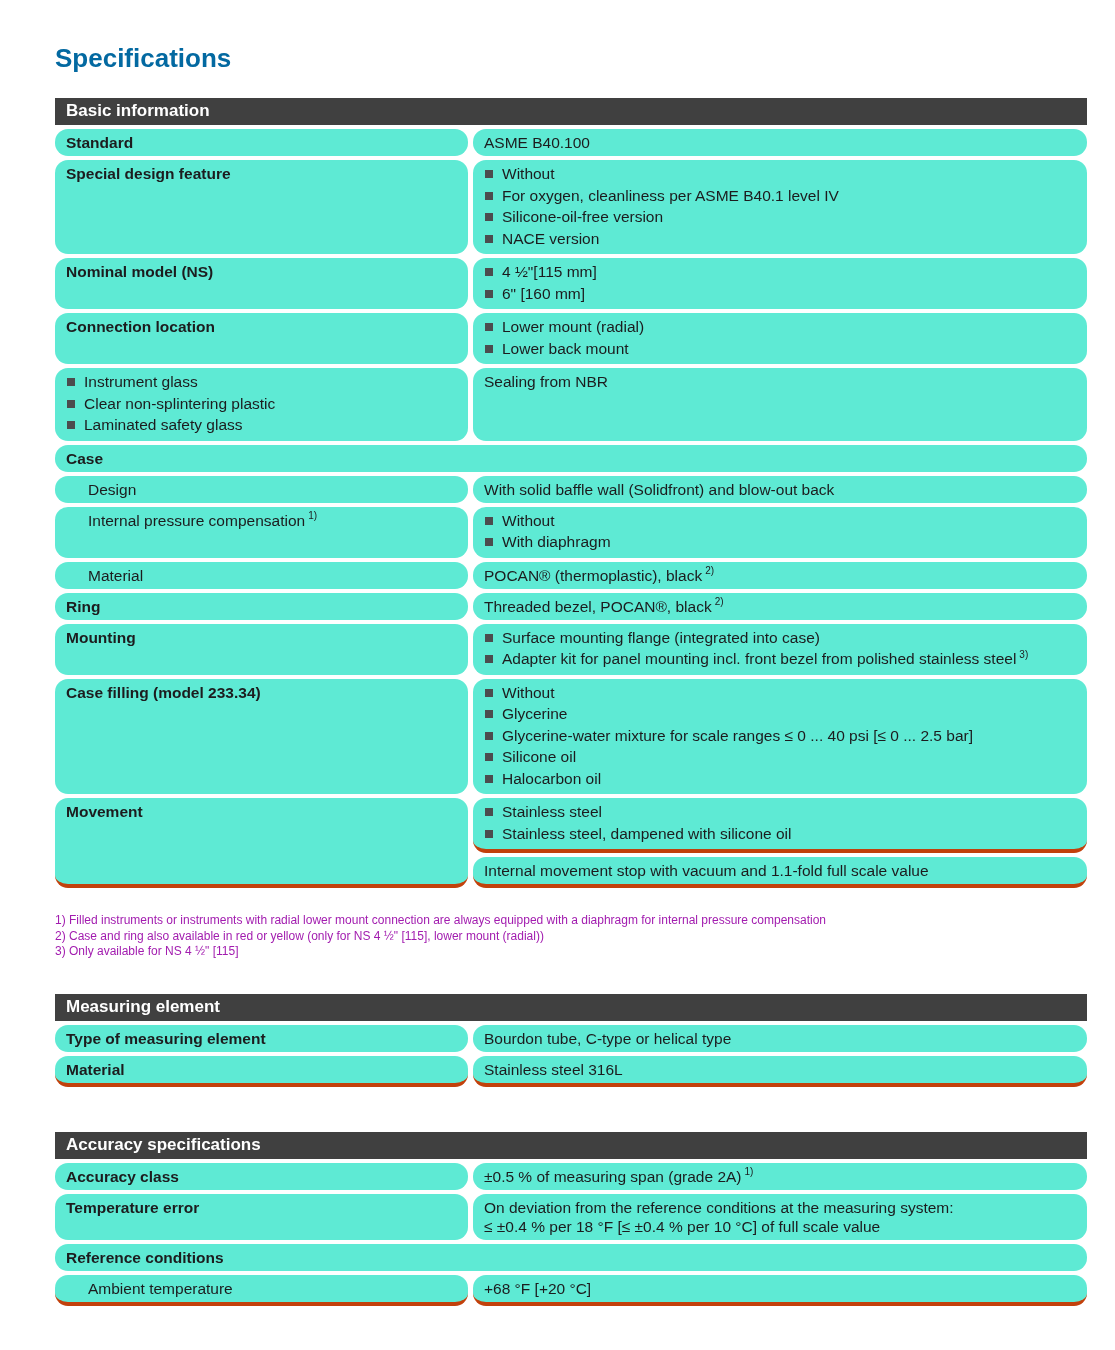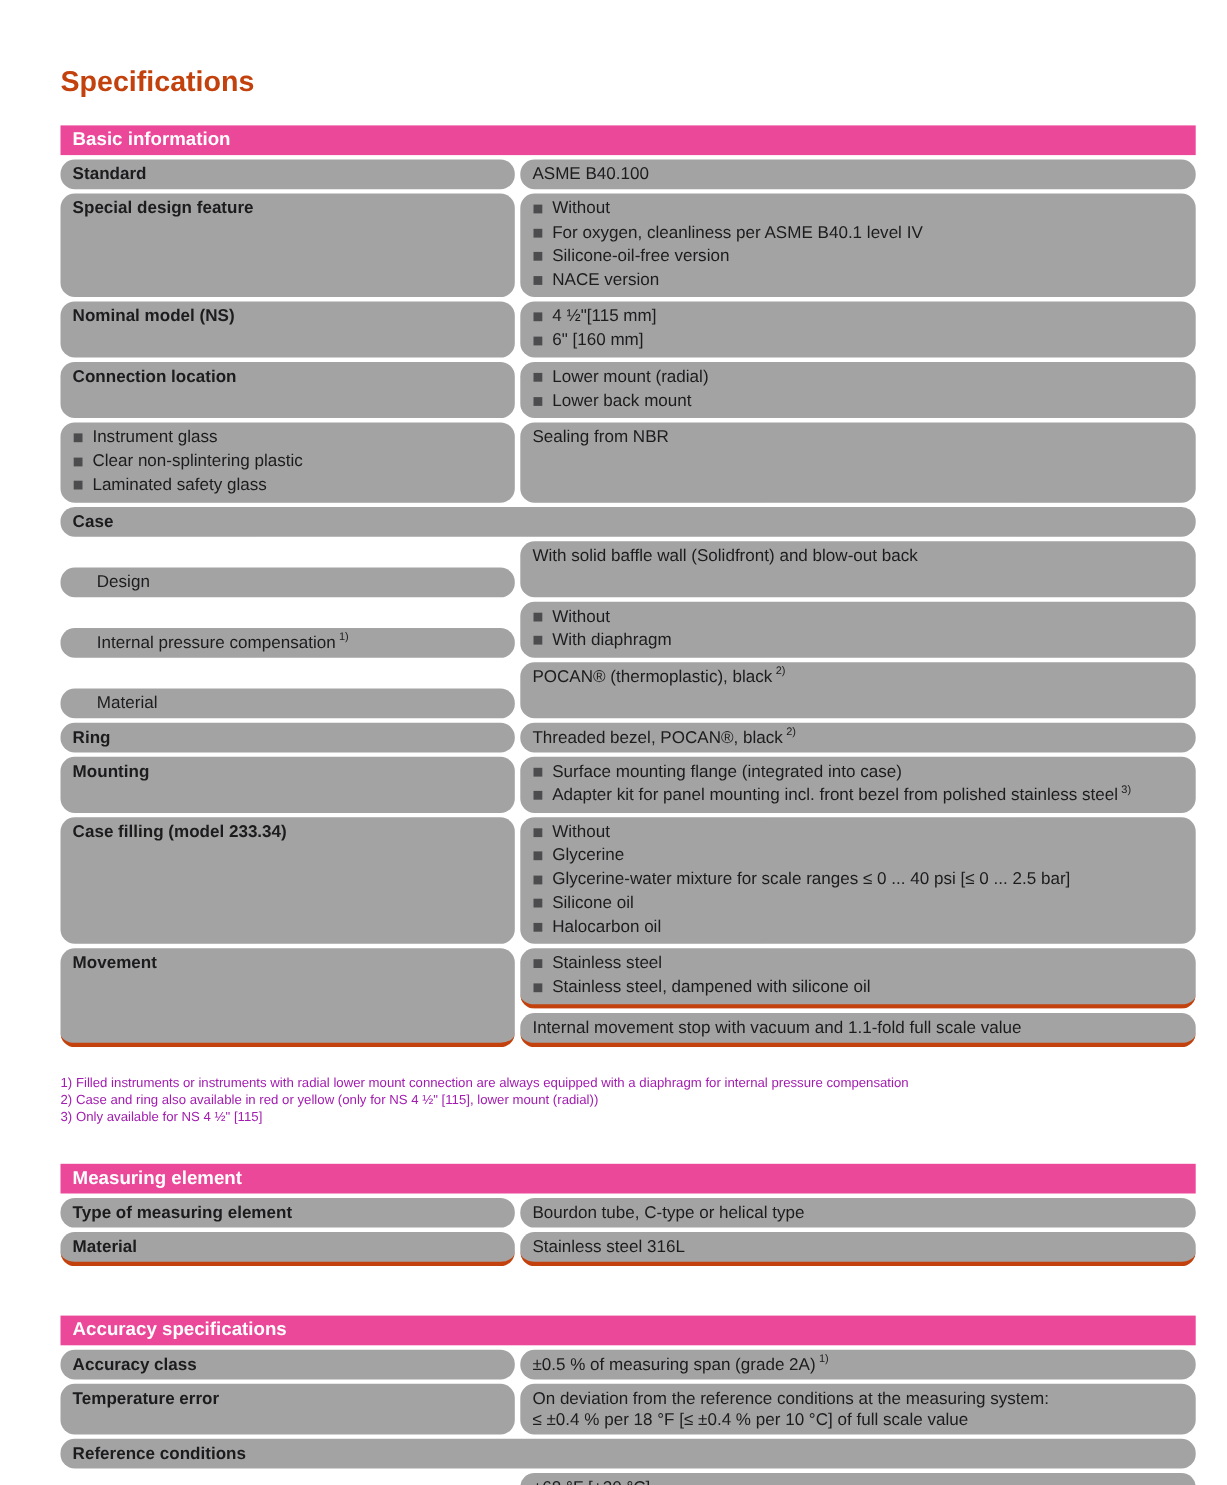--- a/index.html
+++ b/index.html
@@ -15,48 +15,48 @@
     overflow: hidden;
   }
   .page {
     padding: 44px 0 0 55px;
     width: 1032px;
   }
   h1.title {
     font-size: 26px;
     line-height: 28px;
     font-weight: bold;
-    margin: 16px 0 26px 0;
-    color: #c2410c;
+    margin: 0 0 26px 0;
+    color: #0369a1;
   }
   .spec-table { width: 1032px; }
   .thead {
-    background: #ec4899;
+    background: #404040;
     color: #ffffff;
     font-weight: bold;
     font-size: 17px;
     line-height: 20px;
     padding: 3px 11px 4px 11px;
   }
   .row {
     display: grid;
     grid-template-columns: 413px 1fr;
     column-gap: 5px;
     row-gap: 4px;
     margin-top: 4px;
   }
   .cell {
-    background: #a3a3a3;
+    background: #5eead4;
     font-size: 15.5px;
     line-height: 19px;
     padding: 4px 11px;
     border-radius: 13px;
   }
   .cell.label { font-weight: bold; }
-  .cell.label.sub { font-weight: normal; padding-left: 33px; margin-top: 24px; }
+  .cell.label.sub { font-weight: normal; padding-left: 33px; }
   .cell.value.multi { padding: 3px 11px 5px 11px; }
   .cell.fullspan { grid-column: 1 / -1; }
   .cell.rowspan { grid-row: 1 / span 2; }
   .row.barred .cell { border-bottom: 4px solid #c2410c; }
   .bl { display: flex; line-height: 21.5px; }
   .sq {
     width: 8px; height: 8px;
     background: #4c4c4e;
     margin: 7px 9px 0 1px;
     flex: none;

